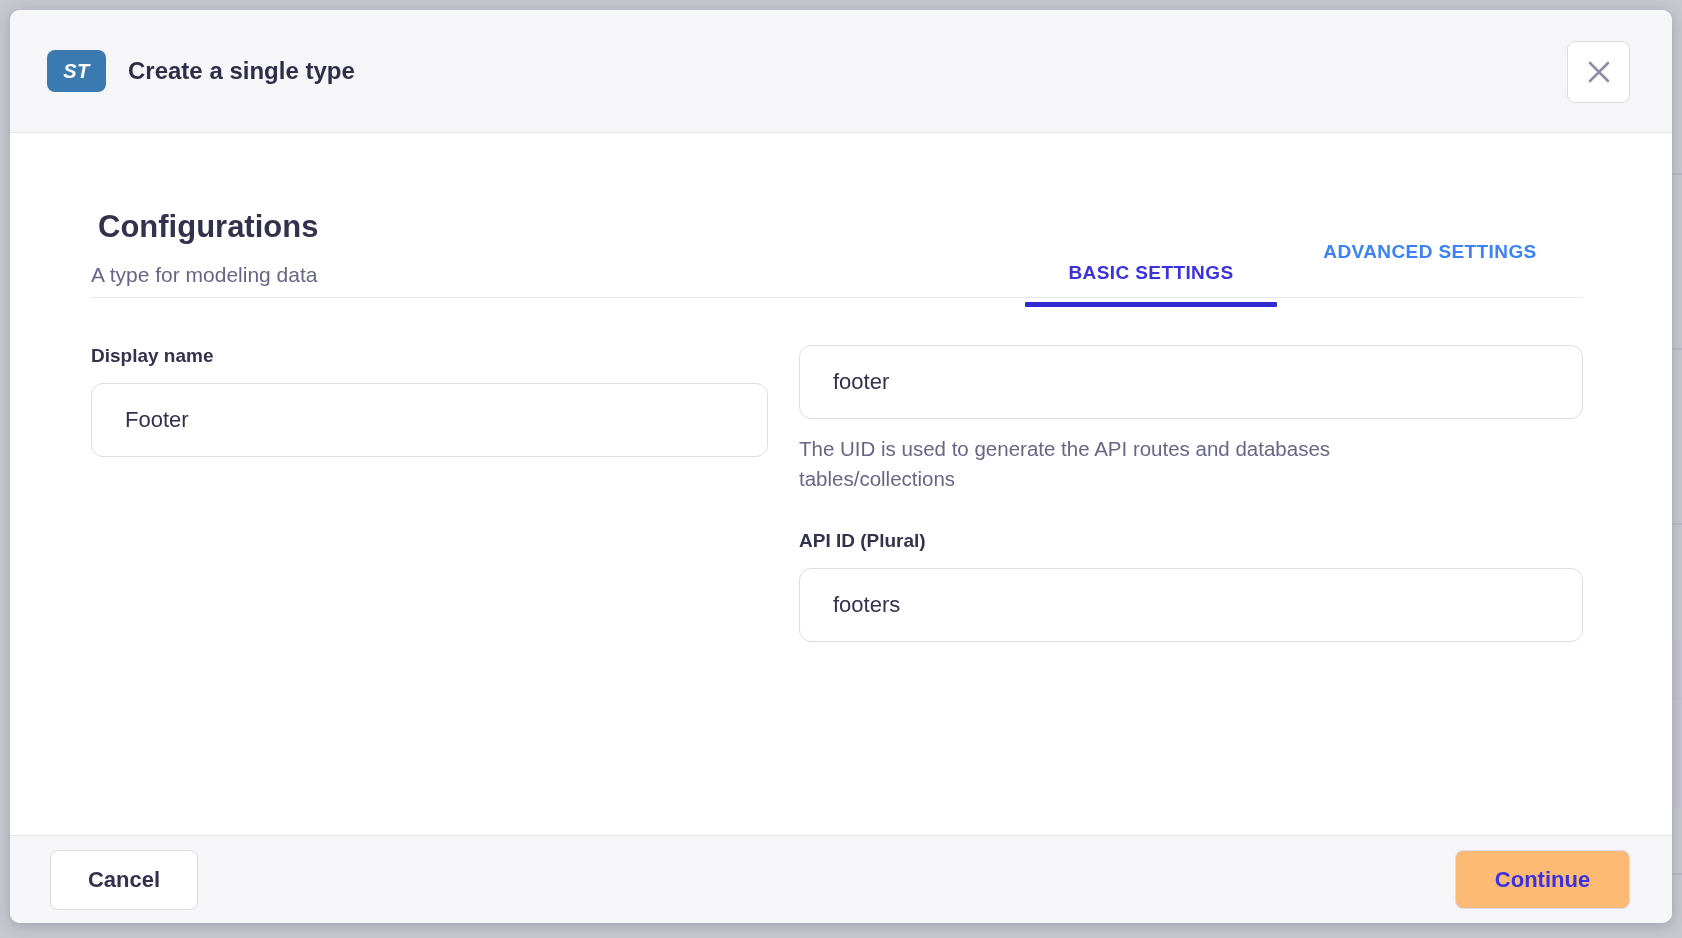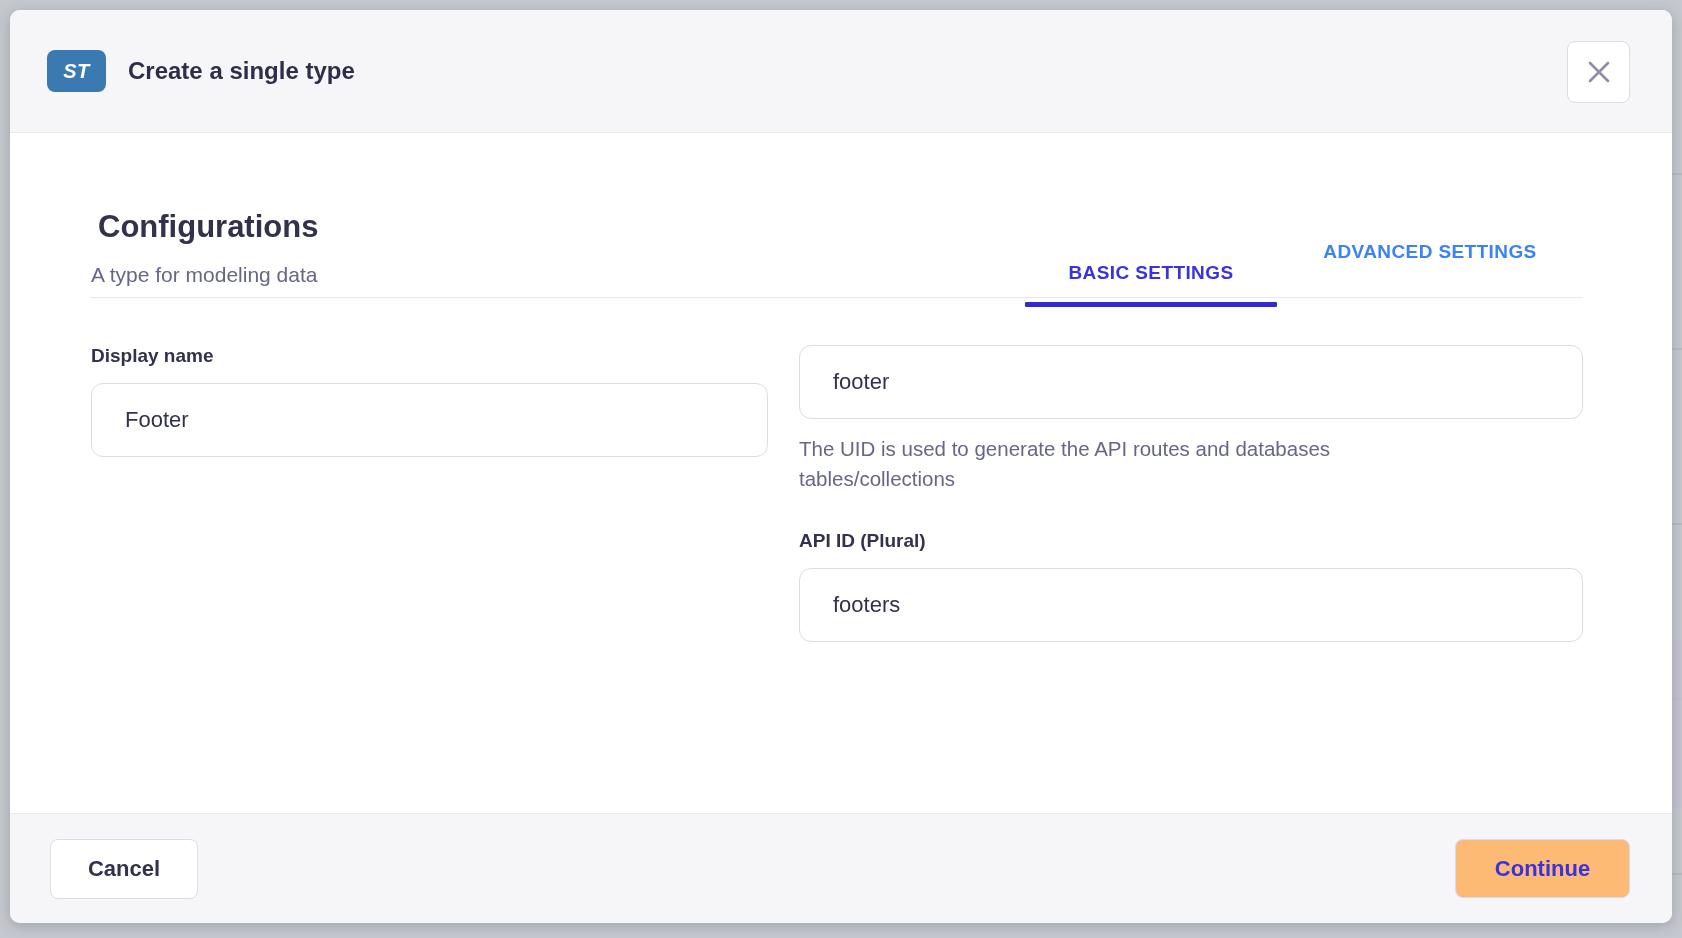--- a/index.html
+++ b/index.html
@@ -102,21 +102,21 @@
     padding: 0 20px 0 33px; outline: none;
   }
   .helper-text {
     margin-top: 15px; max-width: 650px;
     font-size: 20.5px; line-height: 30px; color: #666687;
   }
   .field-spacer { margin-top: 36px; }
 
   
   .modal-footer {
-    position: absolute; left: 0; bottom: 0; width: 100%; height: 110px;
+    position: absolute; left: 0; bottom: 0; width: 100%; height: 88px;
     background: #f6f6f9; border-top: 1px solid #e8e8ef;
     display: flex; align-items: center; justify-content: space-between;
     padding: 0 42px 0 40px;
     gap: 11px;
   }
   .btn {
     font-family: "Liberation Sans", sans-serif;
     font-size: 22px; font-weight: bold;
     border-radius: 8px; cursor: pointer;
   }

